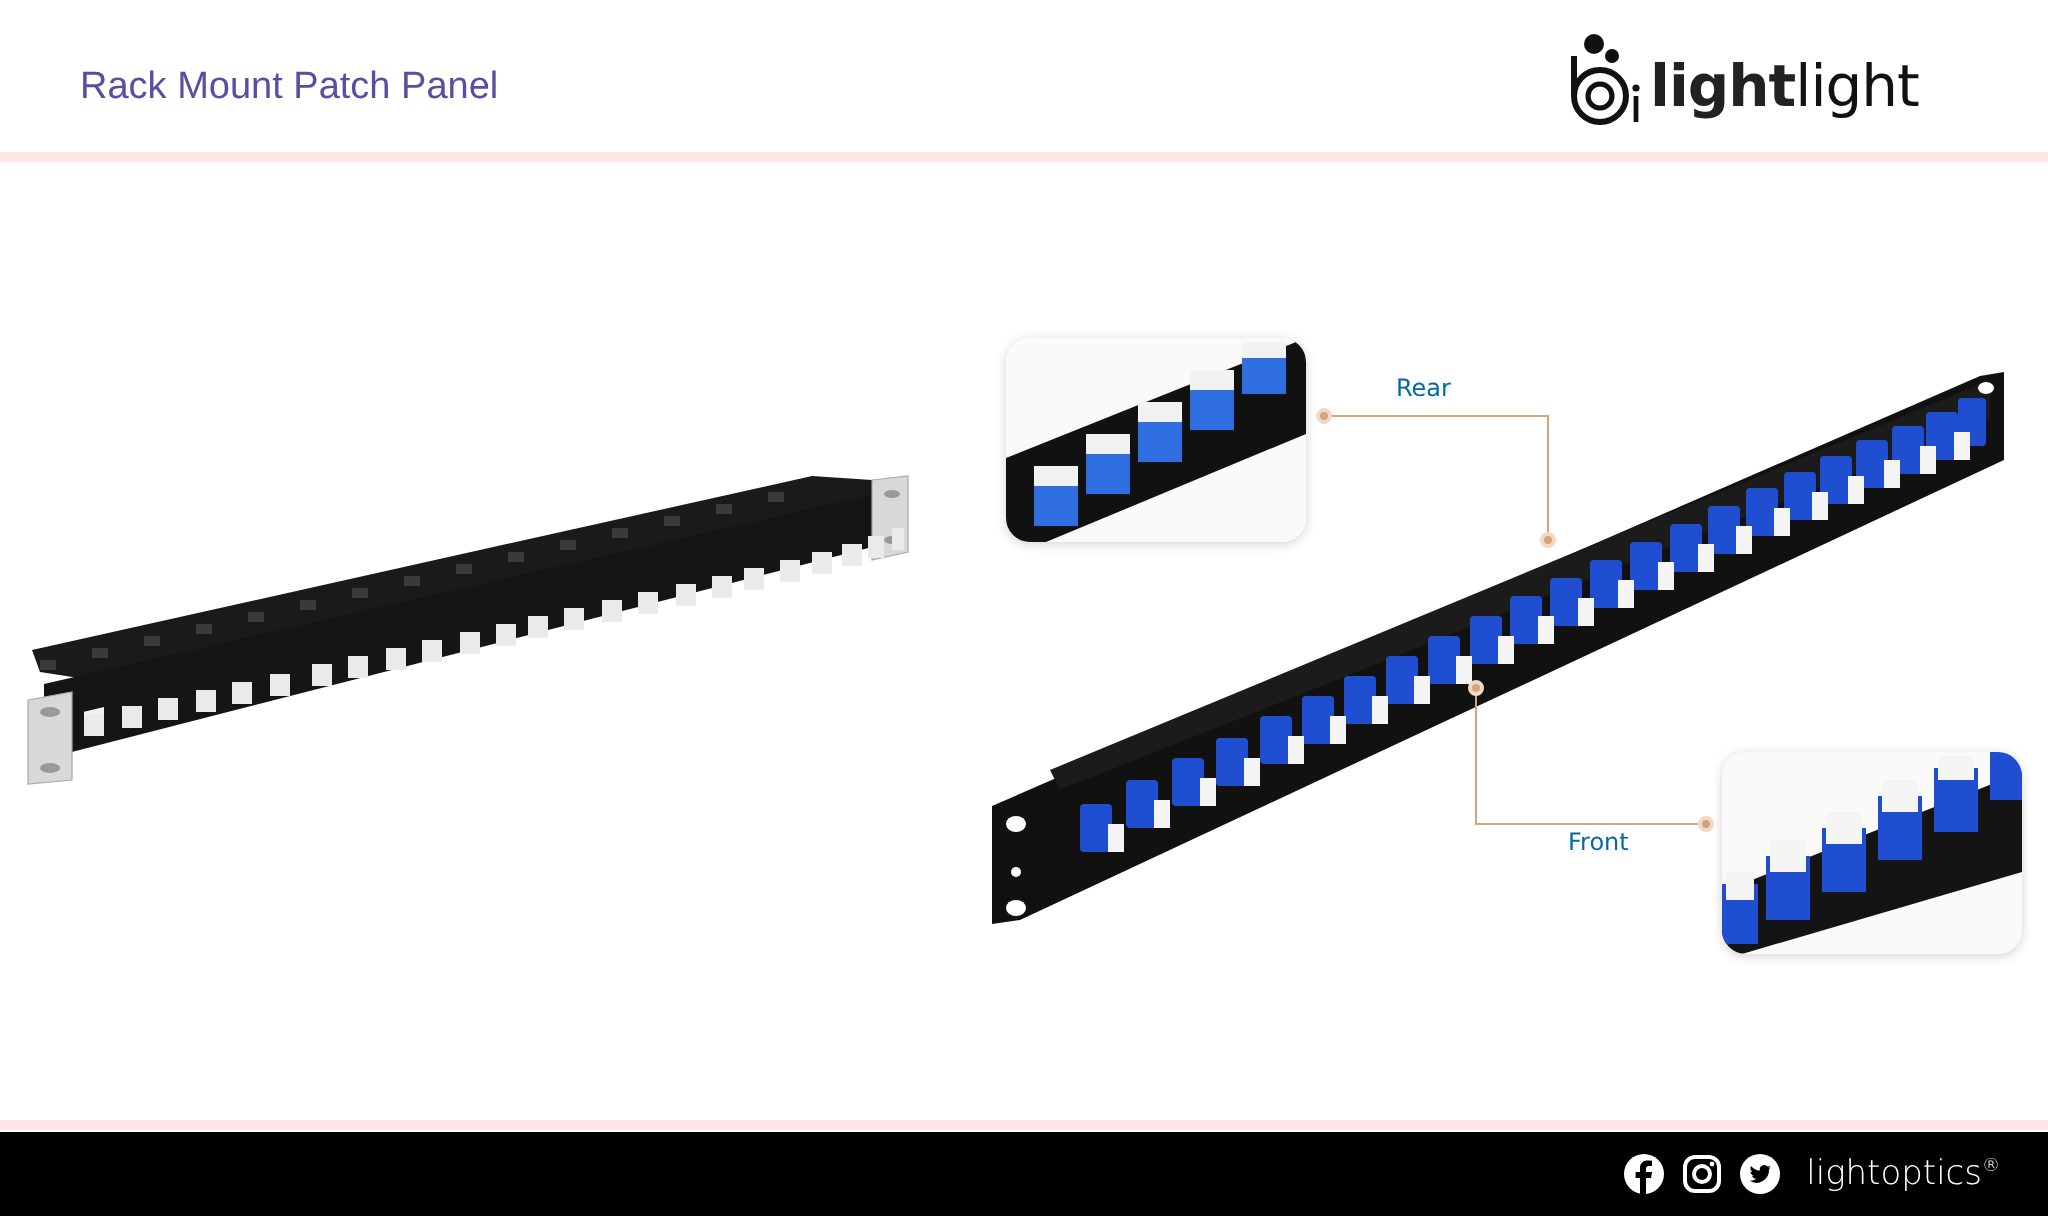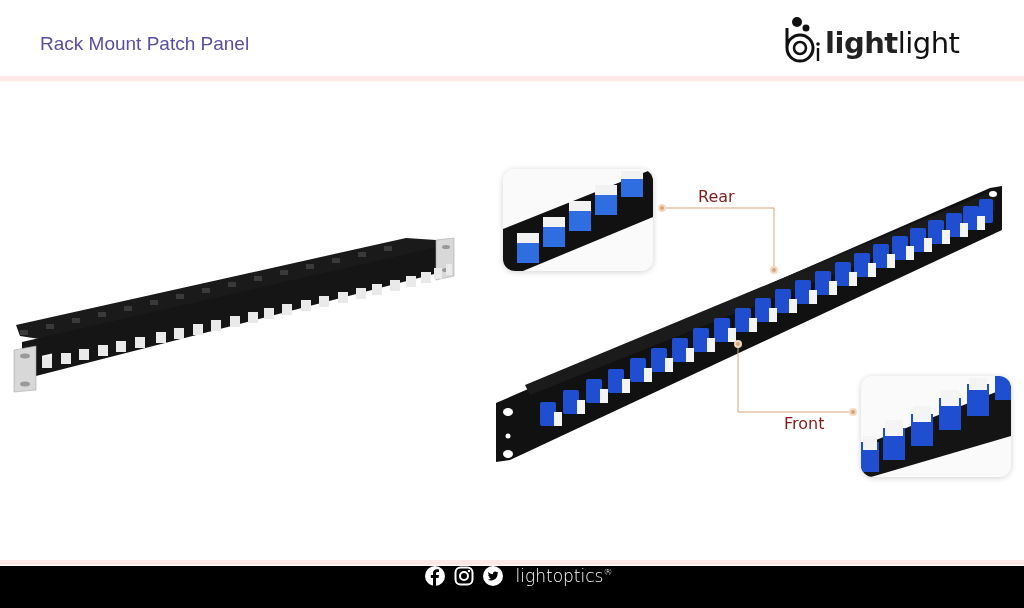--- a/index.html
+++ b/index.html
@@ -9,35 +9,35 @@
   .title { position: absolute; left: 40px; top: 33px; font-size: 19px; font-weight: normal; color: #5a4ea0; font-family: "Liberation Sans", sans-serif; }
   .logo { position: absolute; left: 783px; top: 12px; height: 56px; display: flex; align-items: center; }
   .logo-mark { position: relative; width: 40px; height: 52px; }
   .logo-text { font-family: "DejaVu Sans", sans-serif; font-size: 29px; letter-spacing: -0.5px; color: #111; margin-left: 2px; margin-top: 6px; }
   .logo-text .light { font-weight: 700; color: #222; }
   .logo-text .bold { font-weight: normal; color: #111; }
 
   .top-rule { position: absolute; left: 0; top: 76px; width: 1024px; height: 5px; background: #fde7e7; }
   .bottom-rule { position: absolute; left: 0; top: 560px; width: 1024px; height: 5px; background: #fde7e7; }
 
-  .footer { position: absolute; left: 0; top: 566px; width: 1024px; height: 42px; background: #000; color: #fff; display: flex; align-items: center; justify-content: space-between; padding: 0 24px 0 37px; flex-direction: column; }
+  .footer { position: absolute; left: 0; top: 566px; width: 1024px; height: 42px; background: #000; color: #fff; display: flex; align-items: center; justify-content: flex-end; padding: 0 24px 0 37px; }
   .social { display: flex; align-items: center; gap: 9px; }
   .social .ic { width: 20px; height: 20px; display: inline-flex; align-items: center; justify-content: center; }
   .brand { font-family: "DejaVu Sans", sans-serif; font-size: 17px; font-weight: 200; margin-left: 4px; }
   .brand sup { font-size: 9px; }
   .url { font-family: "DejaVu Sans", sans-serif; font-size: 17px; color: #fff; letter-spacing: 0.2px; }
 
   .panel-left { position: absolute; left: 6px; top: 232px; width: 460px; height: 170px; }
   .panel-right { position: absolute; left: 490px; top: 180px; width: 534px; height: 290px; }
 
   .callout { position: absolute; border-radius: 12px; overflow: hidden; background: #fff; box-shadow: 0 1px 6px rgba(0,0,0,0.18); }
   .callout-rear { left: 503px; top: 169px; width: 150px; height: 102px; }
   .callout-front { left: 861px; top: 376px; width: 150px; height: 101px; }
 
-  .label { position: absolute; font-family: "DejaVu Sans", sans-serif; font-size: 16px; color: #7f1d1d; }
+  .label { position: absolute; font-family: "DejaVu Sans", sans-serif; font-size: 12px; color: #0369a1; }
   .label-rear { left: 698px; top: 187px; }
   .label-front { left: 784px; top: 414px; }
 </style>
 </head>
 <body>
 
 <div class="slide">
 
   <div class="title">Rack Mount Patch Panel</div>
 

